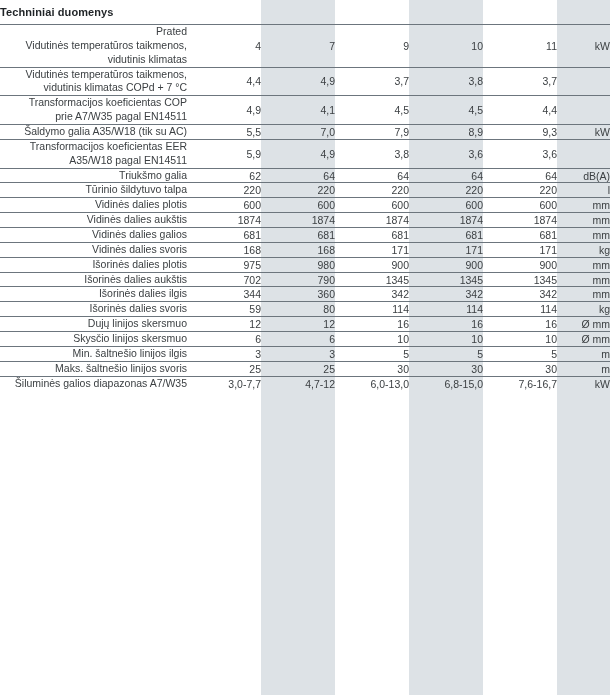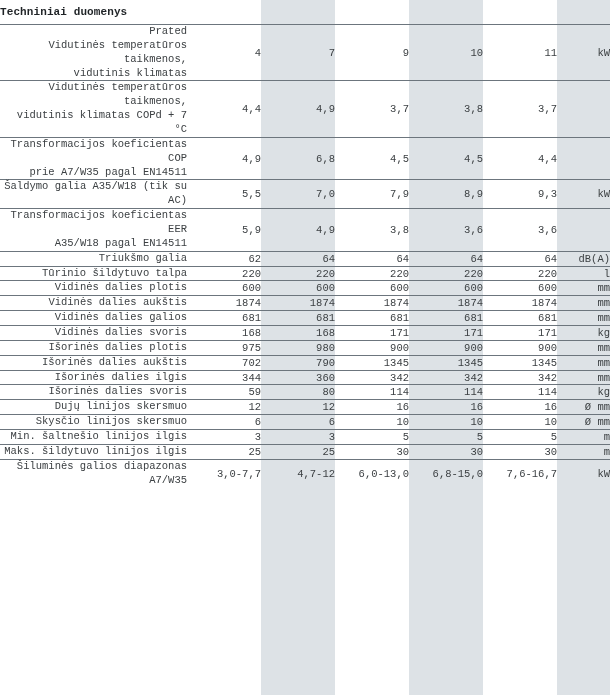--- a/index.html
+++ b/index.html
@@ -37,21 +37,20 @@
     background: #dde2e6;
   }
 
   table.spec {
     position: relative;
     z-index: 1;
     width: 610px;
     border-collapse: collapse;
     table-layout: fixed;
     font-size: 10.5px;
-    font-family: Liberation Mono, monospace;
   }
   table.spec td {
     padding: 0;
     vertical-align: middle;
     background: transparent;
   }
 
   
   col.c-label { width: 187px; }
   col.c-v     { width: 74px; }
@@ -144,21 +143,21 @@
           <td class="cell-val">3,8</td>
           <td class="cell-val">3,7</td>
           <td class="cell-unit"></td>
         </tr>
         <tr class="row-line">
           <td class="cell-label">
             <span class="lbl-line">Transformacijos koeficientas COP</span>
             <span class="lbl-line">prie A7/W35 pagal EN14511</span>
           </td>
           <td class="cell-val">4,9</td>
-          <td class="cell-val">6,8</td>
+          <td class="cell-val">4,1</td>
           <td class="cell-val">4,5</td>
           <td class="cell-val">4,5</td>
           <td class="cell-val">4,4</td>
           <td class="cell-unit"></td>
         </tr>
         <tr class="row-line">
           <td class="cell-label">
             <span class="lbl-line">Šaldymo galia A35/W18 (tik su AC)</span>
           </td>
           <td class="cell-val">5,5</td>
@@ -318,21 +317,21 @@
           </td>
           <td class="cell-val">3</td>
           <td class="cell-val">3</td>
           <td class="cell-val">5</td>
           <td class="cell-val">5</td>
           <td class="cell-val">5</td>
           <td class="cell-unit">m</td>
         </tr>
         <tr class="row-line">
           <td class="cell-label">
-            <span class="lbl-line">Maks. šildytuvo linijos ilgis</span>
+            <span class="lbl-line">Maks. šaltnešio linijos svoris</span>
           </td>
           <td class="cell-val">25</td>
           <td class="cell-val">25</td>
           <td class="cell-val">30</td>
           <td class="cell-val">30</td>
           <td class="cell-val">30</td>
           <td class="cell-unit">m</td>
         </tr>
         <tr class="row-line">
           <td class="cell-label">

